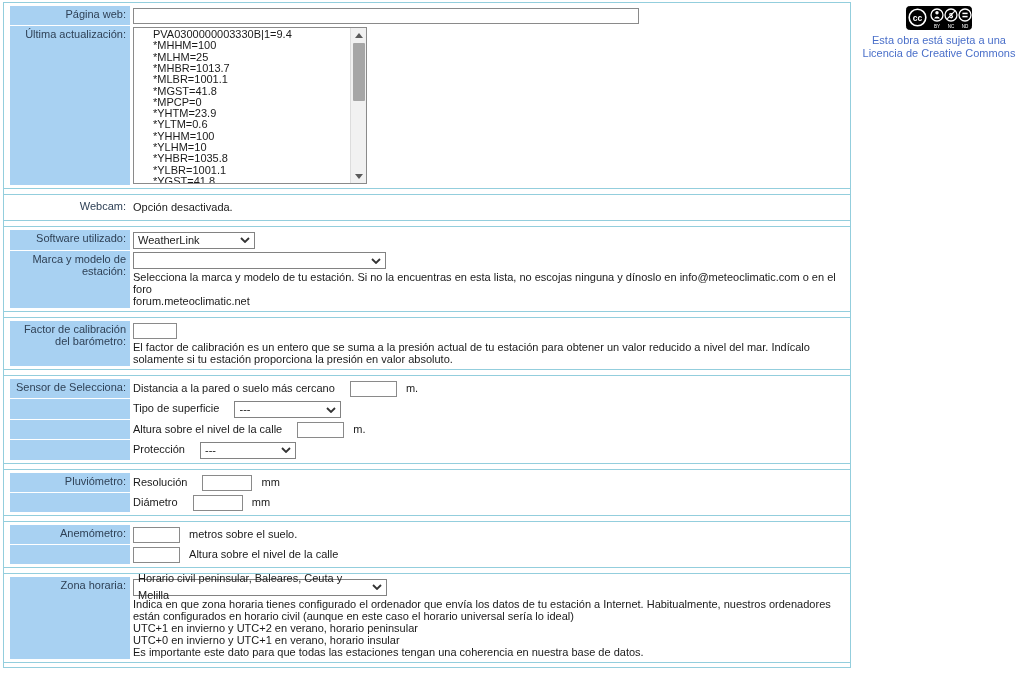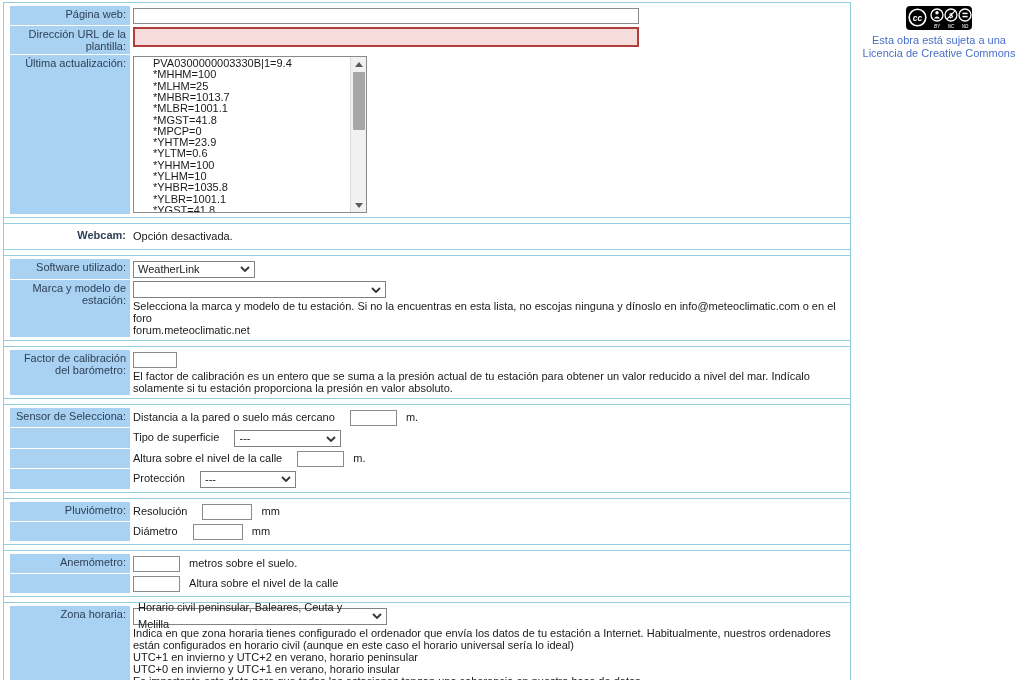--- a/index.html
+++ b/index.html
@@ -10,21 +10,21 @@
   
   .main { position:absolute; left:3px; top:2px; width:848px;
           border-left:1px solid #93cedd; border-right:1px solid #93cedd;
           border-bottom:1px solid #93cedd; padding-bottom:4px; background:#fff; }
   .section { border-top:1px solid #93cedd; border-bottom:1px solid #93cedd;
              margin-bottom:5px; padding:2px 0; }
   .section:last-child { margin-bottom:0; }
   .row { display:flex; align-items:stretch; margin:1px 0; }
   .lbl { width:120px; min-width:120px; background:#a8d1f2; color:#2f4156;
          text-align:right; padding:2px 4px 2px 2px; margin-left:6px; line-height:12px; }
-  .lbl.plain { background:transparent;font-weight:bold; }
+  .lbl.plain { background:transparent; }
   .field { flex:1; padding:1px 4px 1px 3px; line-height:17px; }
   .field .inline-lbl { margin-right:12px; }
   .field .unit { margin-left:6px; }
   .helptext { line-height:12px; white-space:pre-line; padding-top:2px; color:#1a1a1a; }
 
   
   .ti { height:16px; border:1px solid #8a8a8a; background:#fff; vertical-align:middle;
         font:11px "Liberation Sans", sans-serif; padding:0 2px; }
   .ti.wide { width:506px; }
   .ti.err  { width:506px; height:20px; background:#f7dcdc; border:2px solid #b23d3d; }
@@ -48,42 +48,36 @@
   .sb .arr.up { top:0; } .sb .arr.dn { bottom:0; }
   .tri-up { width:0; height:0; border-left:4px solid transparent;
             border-right:4px solid transparent; border-bottom:5px solid #5a5a5a; }
   .tri-dn { width:0; height:0; border-left:4px solid transparent;
             border-right:4px solid transparent; border-top:5px solid #5a5a5a; }
   .sb .thumb { position:absolute; top:15px; left:2px; width:12px; height:58px;
                background:#a6a6a6; border-radius:1px; }
 
   
   .right { position:absolute; left:856px; top:0; width:166px; text-align:center; }
-  .cc-badge { display:inline-block; margin-top:6px; cursor:pointer;font-style:italic; }
+  .cc-badge { display:inline-block; margin-top:6px; cursor:pointer; }
   .cc-link { display:block; margin-top:2px; color:#4a6fc9; line-height:13px;
              text-decoration:none; cursor:pointer; }
 </style>
 </head>
 <body>
 
 <div class="page">
 
   <div class="main">
 
     <div class="section">
       <div class="row">
         <div class="lbl">Página web:</div>
         <div class="field">
           <input class="ti wide" type="text" value="" style="">
-        </div>
-      </div>
-      <div class="row">
-        <div class="lbl">Dirección URL de la plantilla:</div>
-        <div class="field">
-          <input class="ti err" type="text" value="" style="">
         </div>
       </div>
       <div class="row">
         <div class="lbl">Última actualización:</div>
         <div class="field">
           <div class="ta">
             <pre>PVA0300000003330B|1=9.4
 *MHHM=100
 *MLHM=25
 *MHBR=1013.7

